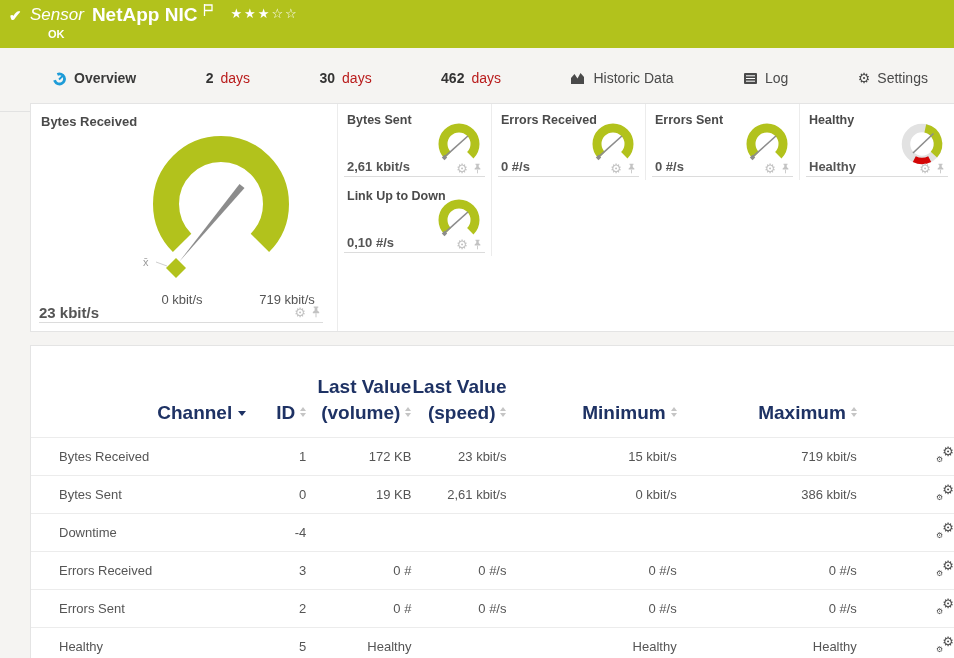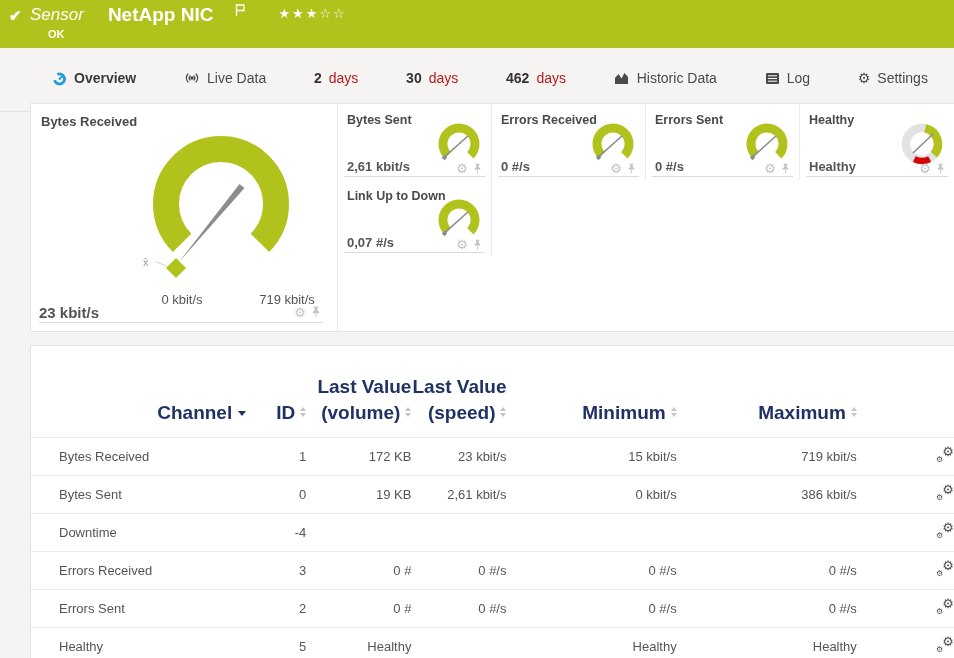--- a/index.html
+++ b/index.html
@@ -7,21 +7,21 @@
   body {
     font-family:"Liberation Sans", sans-serif;
     background:#f5f4f2;
     position:relative;
     color:#555;
   }
 
   
   .app-header { height:48px; background:#b2c21c; position:relative; color:#fff; }
   .hdr-check { position:absolute; left:9px; top:7px; font-size:15px; font-weight:bold; }
-  .hdr-line { position:absolute; left:30px; top:4px; display:flex; align-items:center;gap:16px; }
+  .hdr-line { position:absolute; left:30px; top:4px; display:flex; align-items:center; }
   .hdr-cat { font-style:italic; font-size:17px; margin-right:8px; }
   .hdr-name { font-weight:bold; font-size:19px; }
   .hdr-flag { margin-left:6px; margin-top:-6px; }
   .hdr-stars { margin-left:16px; font-size:13px; letter-spacing:2px; margin-top:-4px; }
   .hdr-status { position:absolute; left:48px; top:28px; font-size:11px; font-weight:bold; }
 
   
   .tabbar { height:64px; border-bottom:1px solid #e2e2e2; display:flex;
             justify-content:space-between; padding:0 18px 0 44px; background:transparent; }
   .tab { display:flex; align-items:center; gap:7px; font-size:14px; color:#4a4a4a;
@@ -106,27 +106,20 @@
 
 <div class="tabbar">
   <div class="tab active">
     <svg width="15" height="15" viewBox="0 0 15 15">
       <circle cx="7.5" cy="8" r="5" fill="none" stroke="#1e9cd8" stroke-width="2.8" stroke-dasharray="24 8" transform="rotate(-115 7.5 8)"></circle>
       <line x1="7" y1="8.5" x2="11.5" y2="4" stroke="#1e9cd8" stroke-width="1.8"></line>
     </svg>
     <span>Overview</span>
   </div>
   <div class="tab">
-    <svg width="16" height="16" viewBox="0 0 16 16">
-      <circle cx="8" cy="8" r="1.7" fill="#4a4a4a"></circle>
-      <path d="M6 10 A2.9 2.9 0 0 1 6 6 M4 12 A5.7 5.7 0 0 1 4 4 M10 6 A2.9 2.9 0 0 1 10 10 M12 4 A5.7 5.7 0 0 1 12 12" fill="none" stroke="#4a4a4a" stroke-width="1.2" stroke-linecap="round"></path>
-    </svg>
-    <span>Live Data</span>
-  </div>
-  <div class="tab">
     <span class="num">2</span>
     <span class="suf">days</span>
   </div>
   <div class="tab">
     <span class="num">30</span>
     <span class="suf">days</span>
   </div>
   <div class="tab">
     <span class="num">462</span>
     <span class="suf">days</span>
@@ -251,21 +244,21 @@
       </div>
     </div>
 
     <div class="sm-cell">
       <div class="sm-title">Link Up to Down</div>
       <svg class="sm-svg" width="52" height="48" viewBox="0 0 52 48">
         <path d="M14.7 33.3 A16 16 0 1 1 37.3 33.3" fill="none" stroke="#b2c21c" stroke-width="9"></path>
         <line x1="11.9" y1="34.7" x2="34.9" y2="14" stroke="#8c8c8c" stroke-width="1.6"></line>
         <polygon points="11.5,32.8 14.2,35.5 11.5,38.2 8.8,35.5" fill="#8c8c8c"></polygon>
       </svg>
-      <div class="sm-value">0,07 #/s</div>
+      <div class="sm-value">0,10 #/s</div>
       <div class="sm-rule"></div>
       <div class="cell-icons sm-icons">
         <span class="mini-gear">⚙</span>
         <svg width="9" height="12" viewBox="0 0 11 13">
             <path d="M3 0 h5 v1.2 H7 v3 l2 1.8 v1.2 H2 V6 l2 -1.8 v-3 H3 z" fill="#c3c3c3"></path>
             <rect x="5" y="7.4" width="1" height="4.4" fill="#c3c3c3"></rect>
           </svg>
       </div>
     </div>
 

